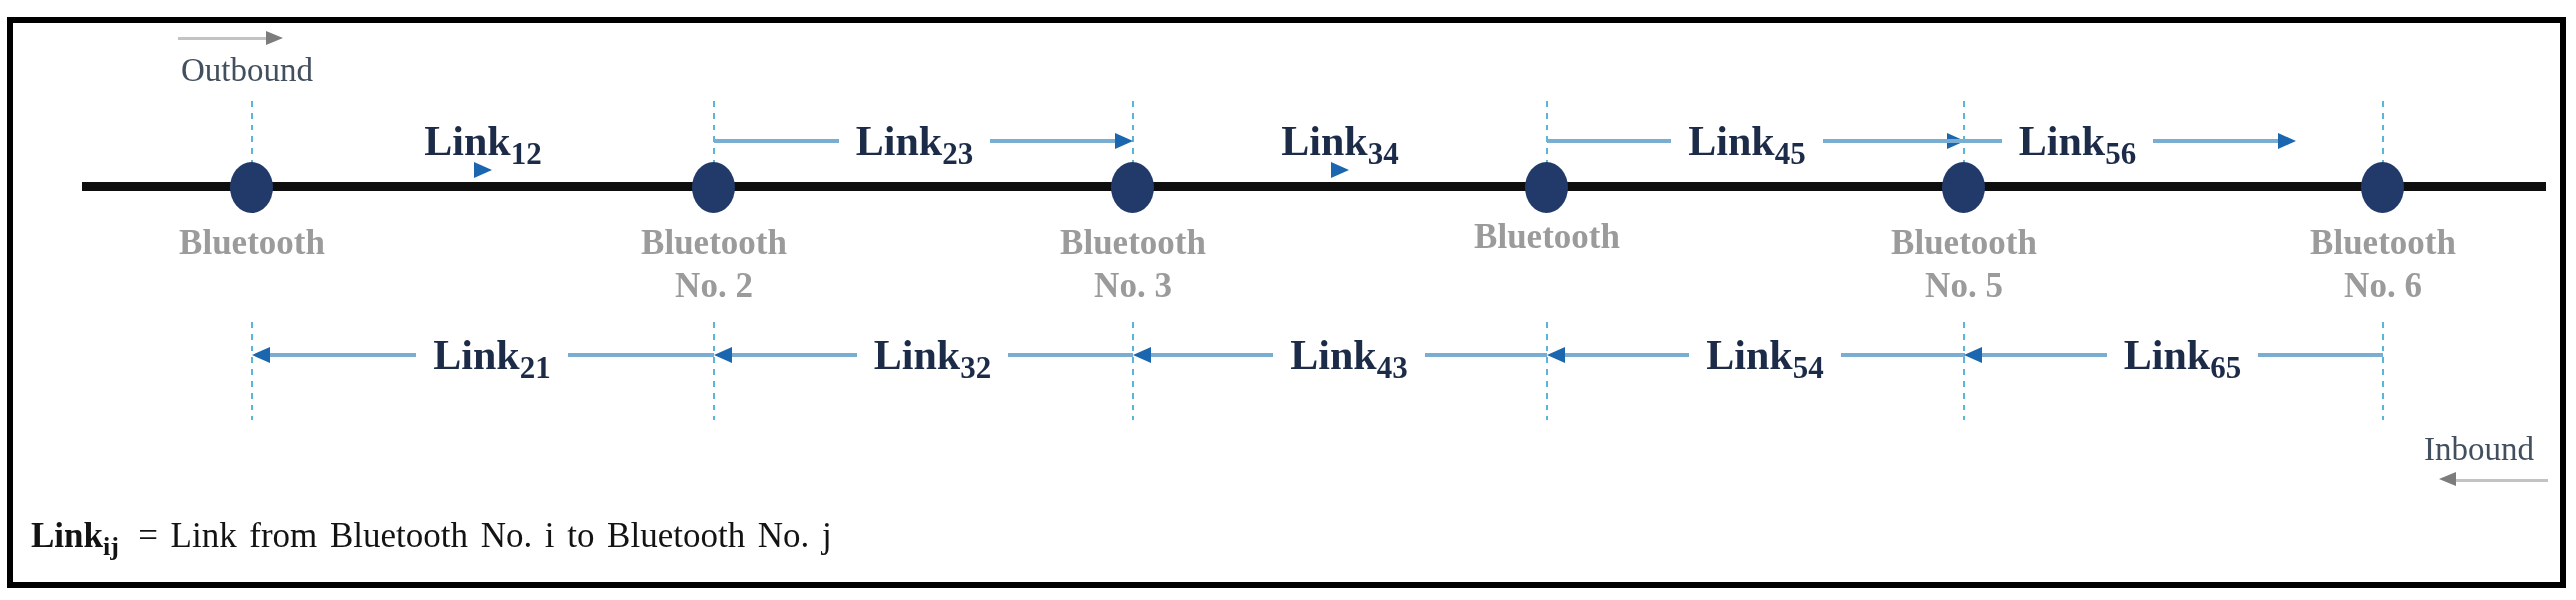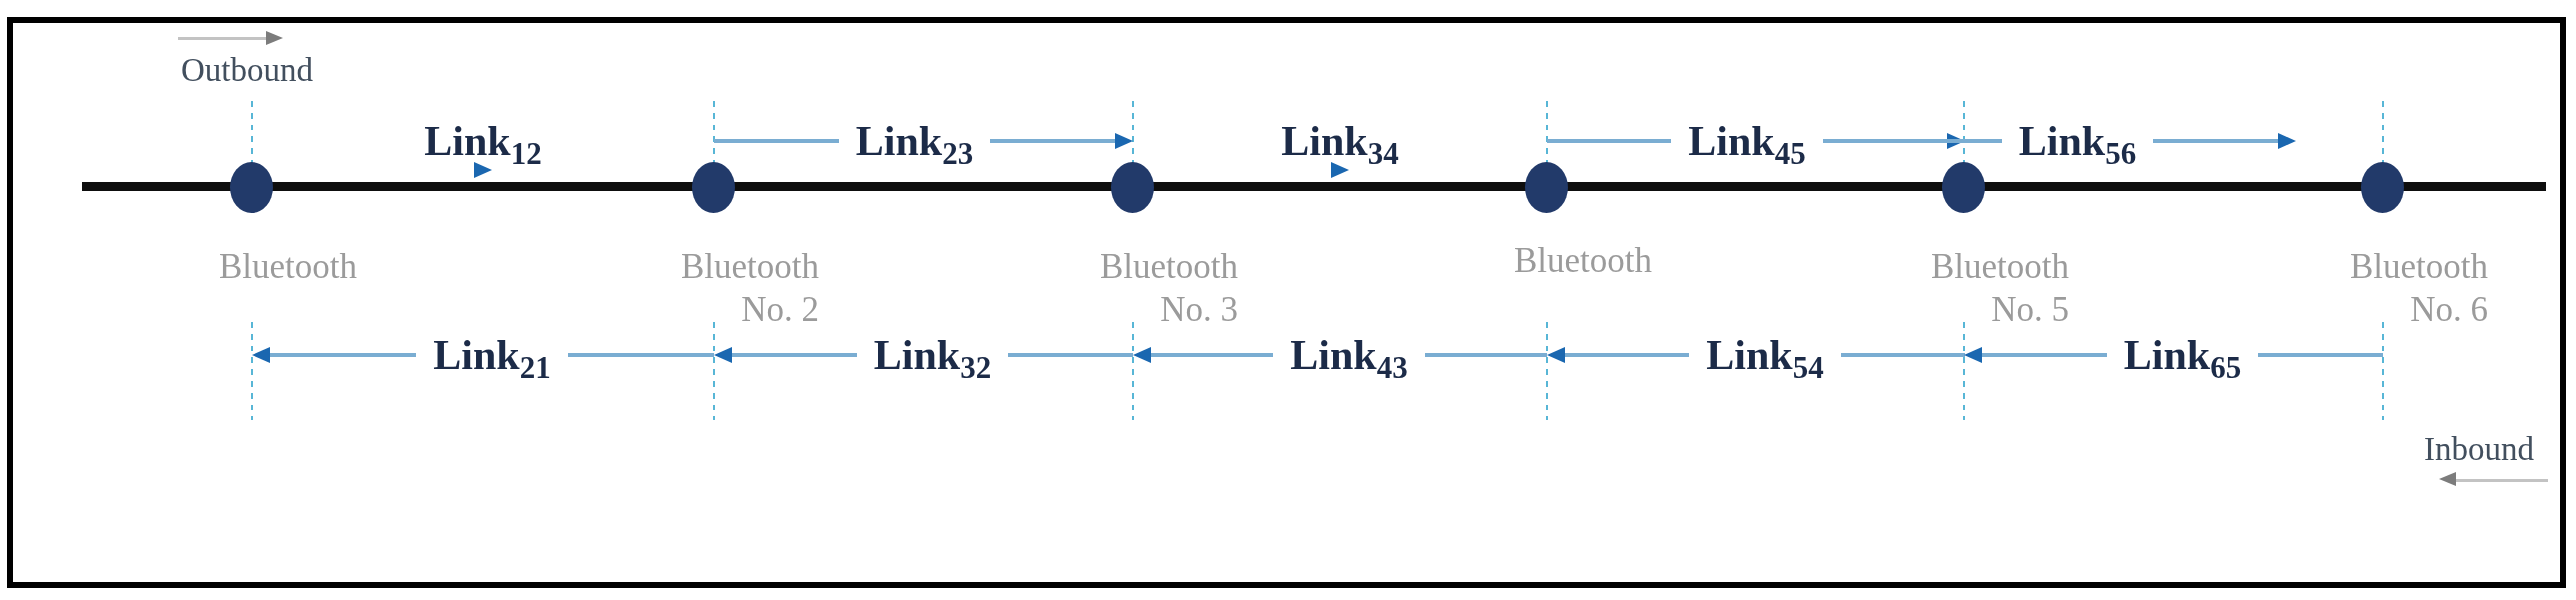--- a/index.html
+++ b/index.html
@@ -26,22 +26,22 @@
     position:absolute;left:-1.3px;width:2.6px;
     background:repeating-linear-gradient(to bottom,var(--guide) 0 5.9px,transparent 5.9px 11.8px);
   }
   .guide-top{top:101px;height:62px;}
   .guide-bottom{top:322px;height:98px;}
   .dot{
     position:absolute;left:-21.6px;top:162px;width:43px;height:51px;
     border-radius:50%;background:var(--dot);
   }
   .sensor-label{
-    position:absolute;top:221px;left:-105px;width:210px;text-align:right;
-    font-size:35px;font-weight:normal;line-height:43px;color:var(--sensor-label);margin-top:24px;
+    position:absolute;top:221px;left:-105px;width:210px;text-align:center;
+    font-size:35px;font-weight:bold;line-height:43px;color:var(--sensor-label);
   }
   .sensor.raised .sensor-label{top:215px;}
   
   .link{position:absolute;height:42px;display:flex;align-items:center;}
   .link.out{top:120px;}
   .link.in{top:334px;}
   .seg{flex:1;height:3.3px;background:var(--link-line);}
   .link-label{
     margin:0 17px;white-space:nowrap;color:var(--link-label);
     font-size:42px;font-weight:bold;line-height:1;
@@ -205,14 +205,18 @@
   </div>
 
   <div class="link in" style="left: 1964px; width: 419px;">
     <div class="ah ah-left"></div>
     <div class="seg"></div>
     <span class="link-label"><span class="link-main">Link</span><span class="link-sub">65</span></span>
     <div class="seg"></div>
   </div>
 </div>
 
+  <div class="legend">
+    <span class="legend-term"><span>Link</span><span class="legend-sub">ij</span></span>
+    <span class="legend-def">= Link from Bluetooth No. i to Bluetooth No. j</span>
+  </div>
 </div>
 
 
 </body></html>

